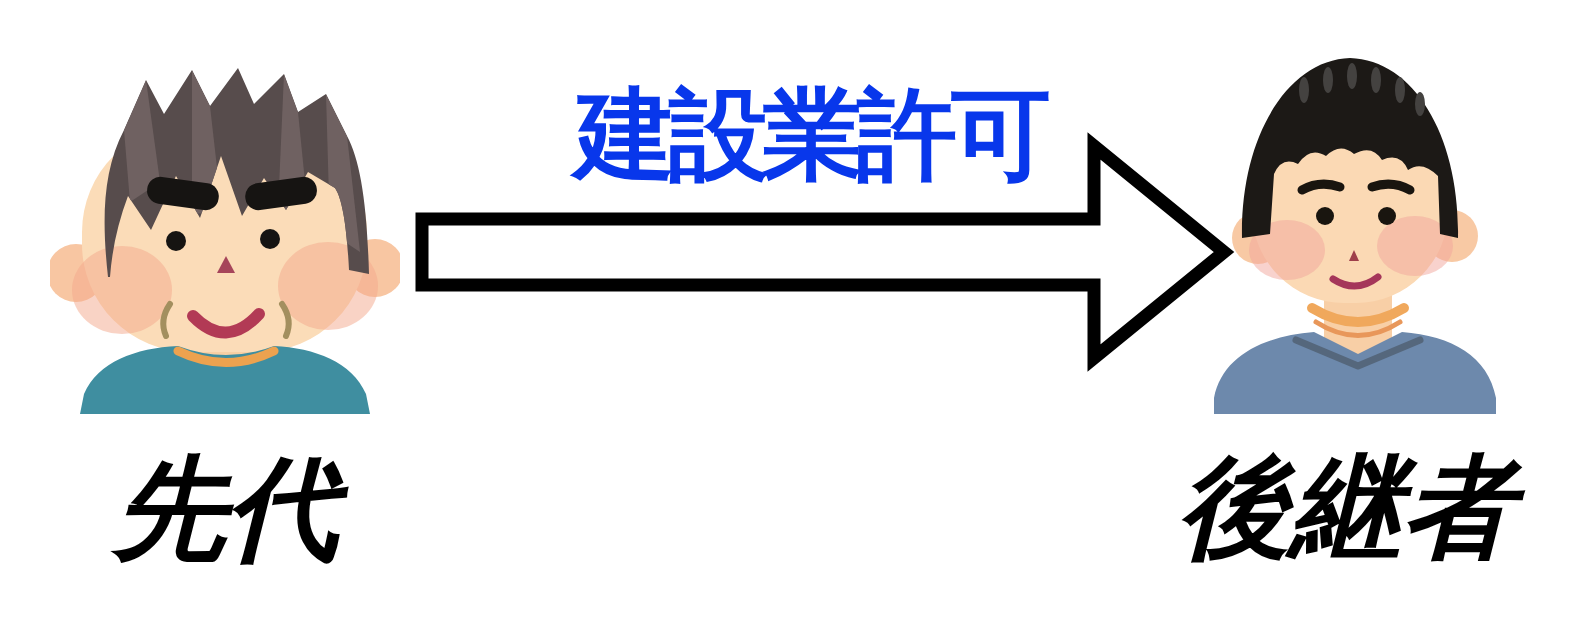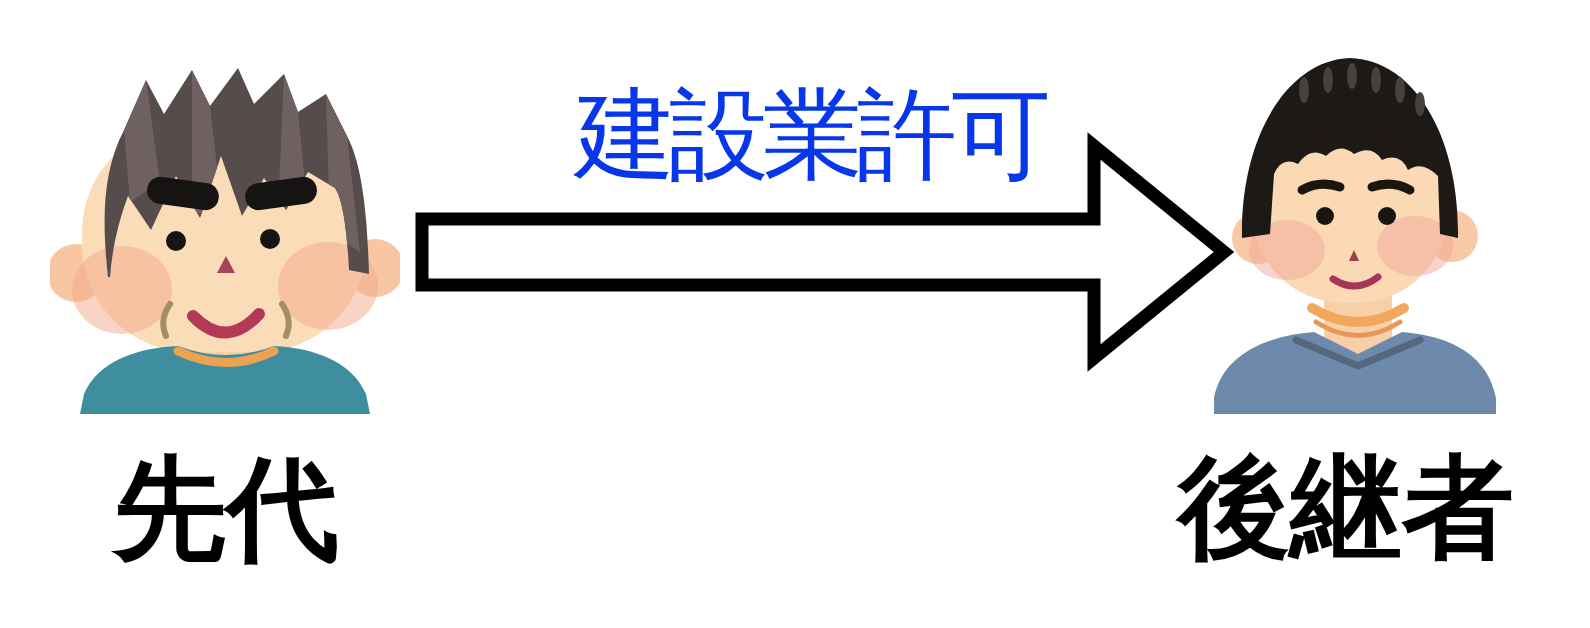--- a/index.html
+++ b/index.html
@@ -14,26 +14,27 @@
   #older-man{left:50px;top:62px;width:350px;height:352px;}
   #young-man{left:1212px;top:48px;width:292px;height:366px;}
   #arrow-layer{position:absolute;left:0;top:0;width:1590px;height:628px;}
   .caption{
     position:absolute;
     font-weight:bold;
     color:#000000;
     line-height:1.08;
     white-space:nowrap;
     letter-spacing:0;
+    font-style:italic;
   }
   #left-caption{left:113px;top:448px;font-size:113px;}
   #right-caption{left:1178px;top:448px;font-size:112px;text-align:right;}
   #arrow-caption{
     left:575px;top:80px;
-    font-size:100px;font-weight:normal;
+    font-size:100px;font-weight:bold;
     color:#0837EB;
     letter-spacing:-0.06em;
     position:absolute;line-height:1.08;white-space:nowrap;text-align:center;
   }
 </style>
 </head>
 <body>
 
 <div class="canvas">
 

